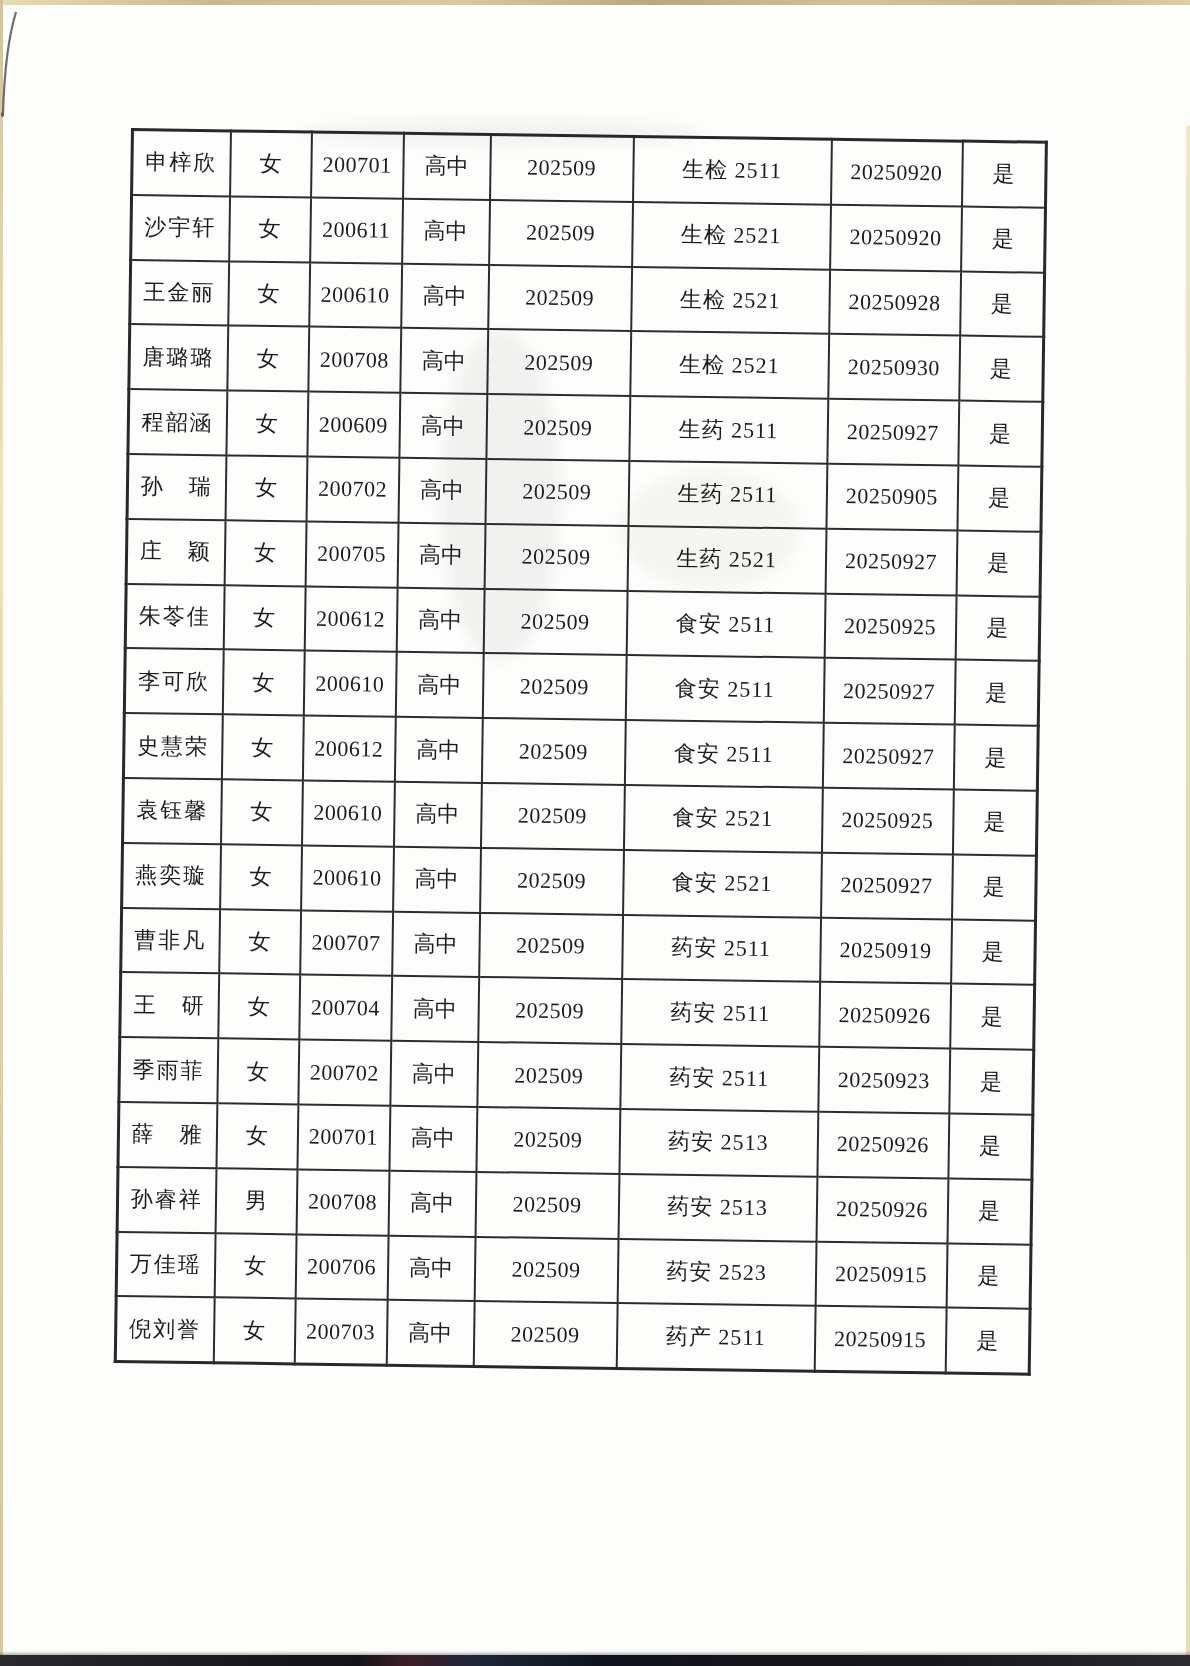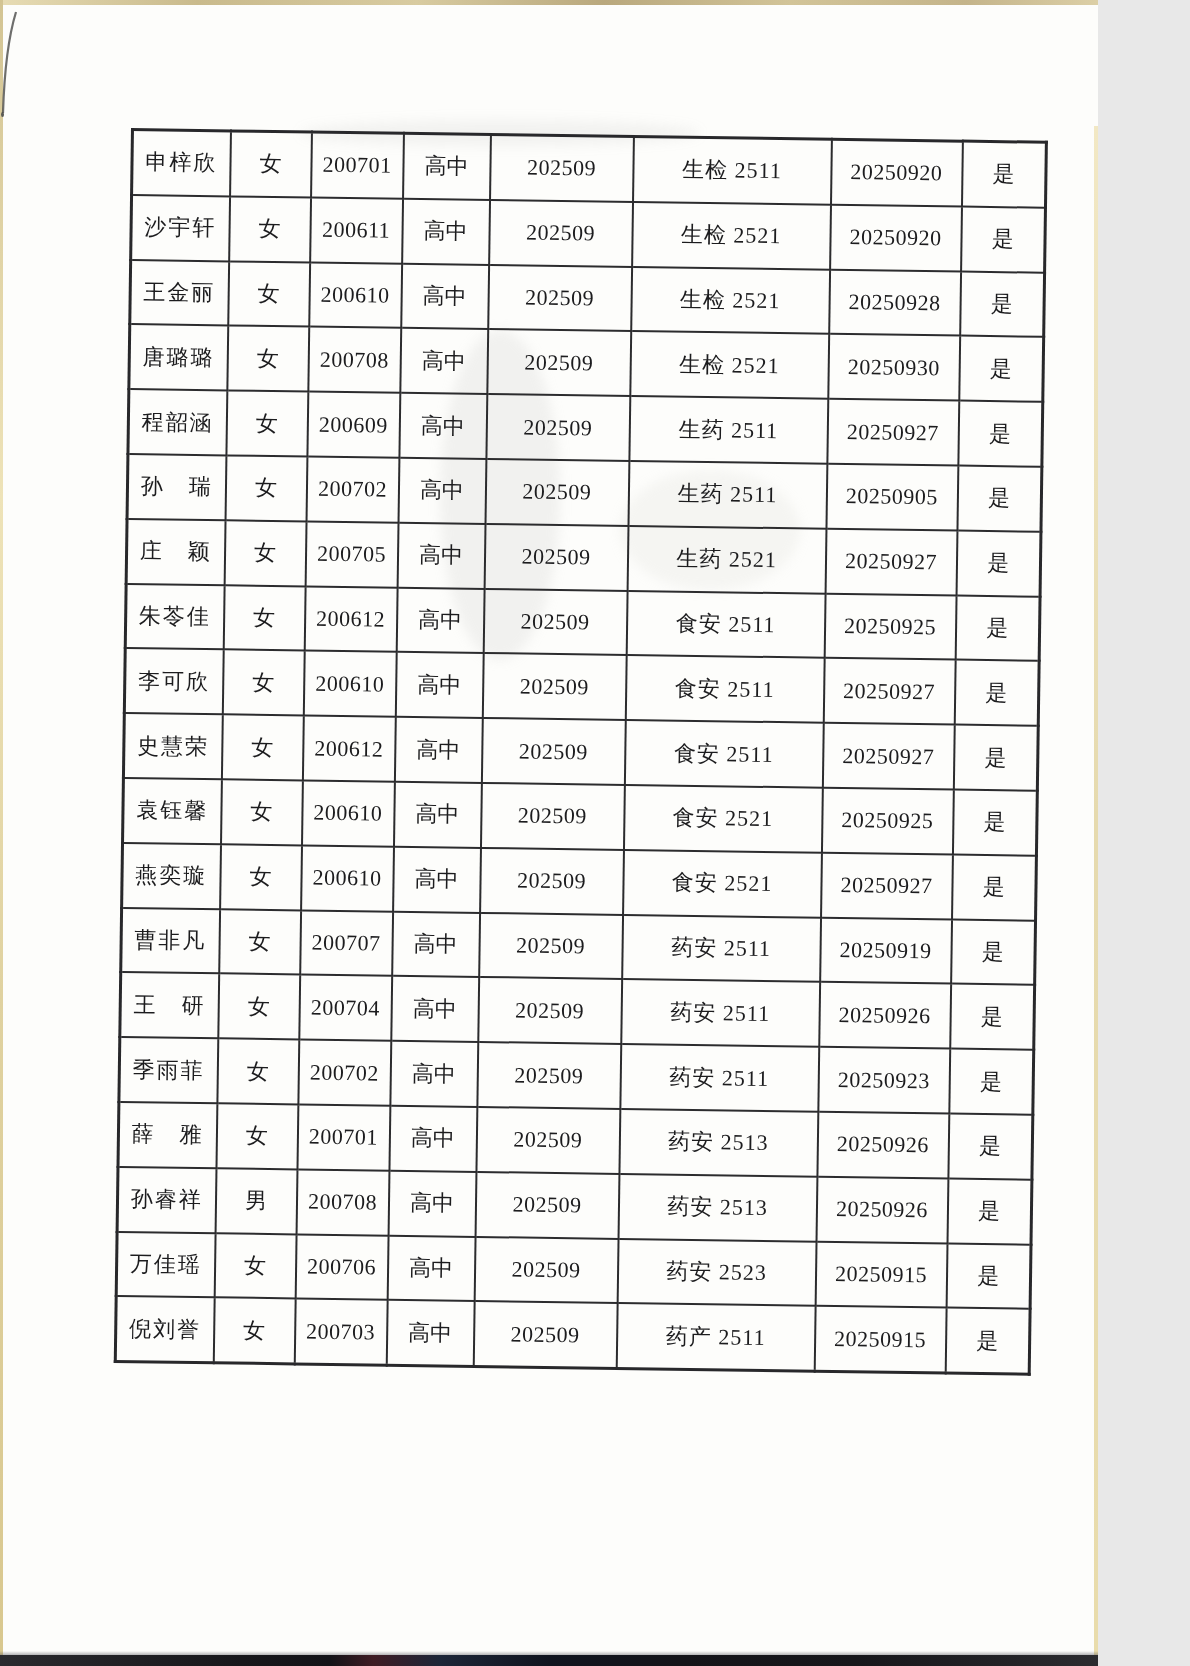--- a/index.html
+++ b/index.html
@@ -2,21 +2,21 @@
 <html><head>
 <meta charset="utf-8">
 <style>
   html, body {
     margin: 0;
     padding: 0;
     background: #e8e8e8;
   }
   .scan-page {
     position: relative;
-    width: 1098px;
+    width: 1190px;
     height: 1666px;
     background: #fdfdfb;
     overflow: hidden;
     font-family: "Liberation Serif", "DejaVu Serif", serif;
   }
   
   .edge-top {
     position: absolute; top: 0; left: 0; right: 0; height: 5px;
     background: linear-gradient(90deg,#e7dcb4 0%,#c9ba8c 18%,#d8cba0 38%,#b9a87d 55%,#d2c498 72%,#c4b48a 88%,#dccfa6 100%);
   }

